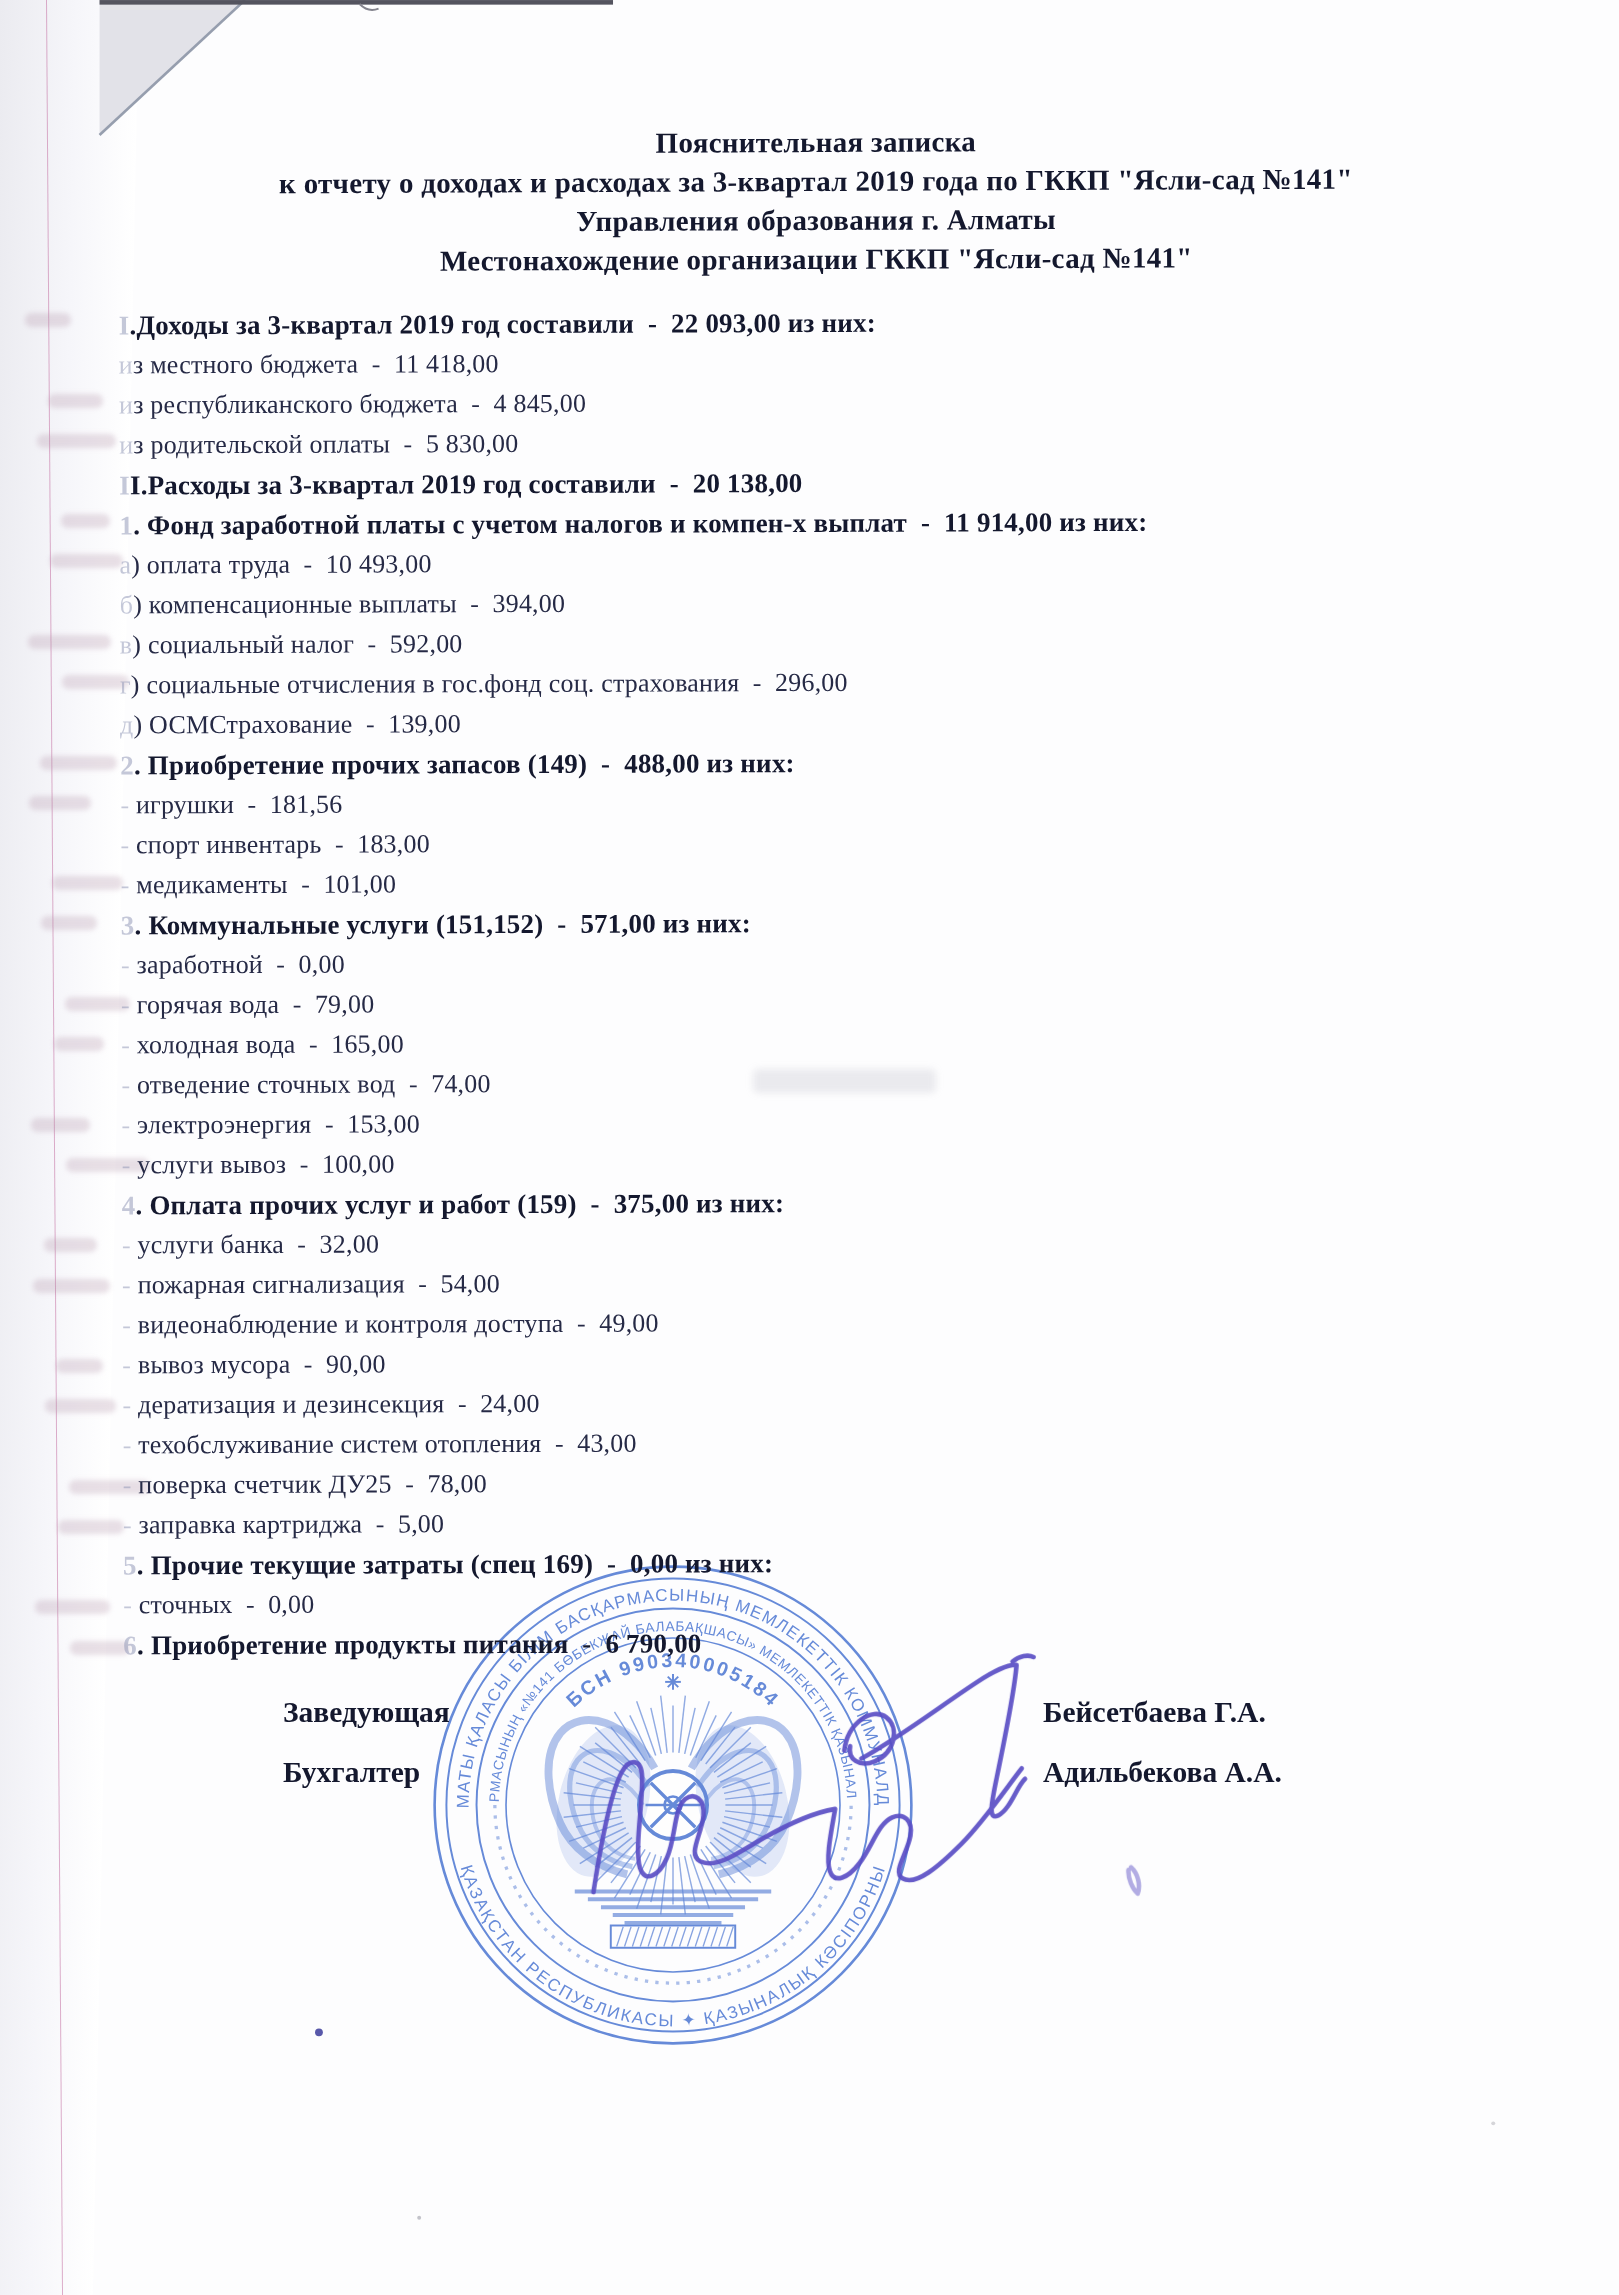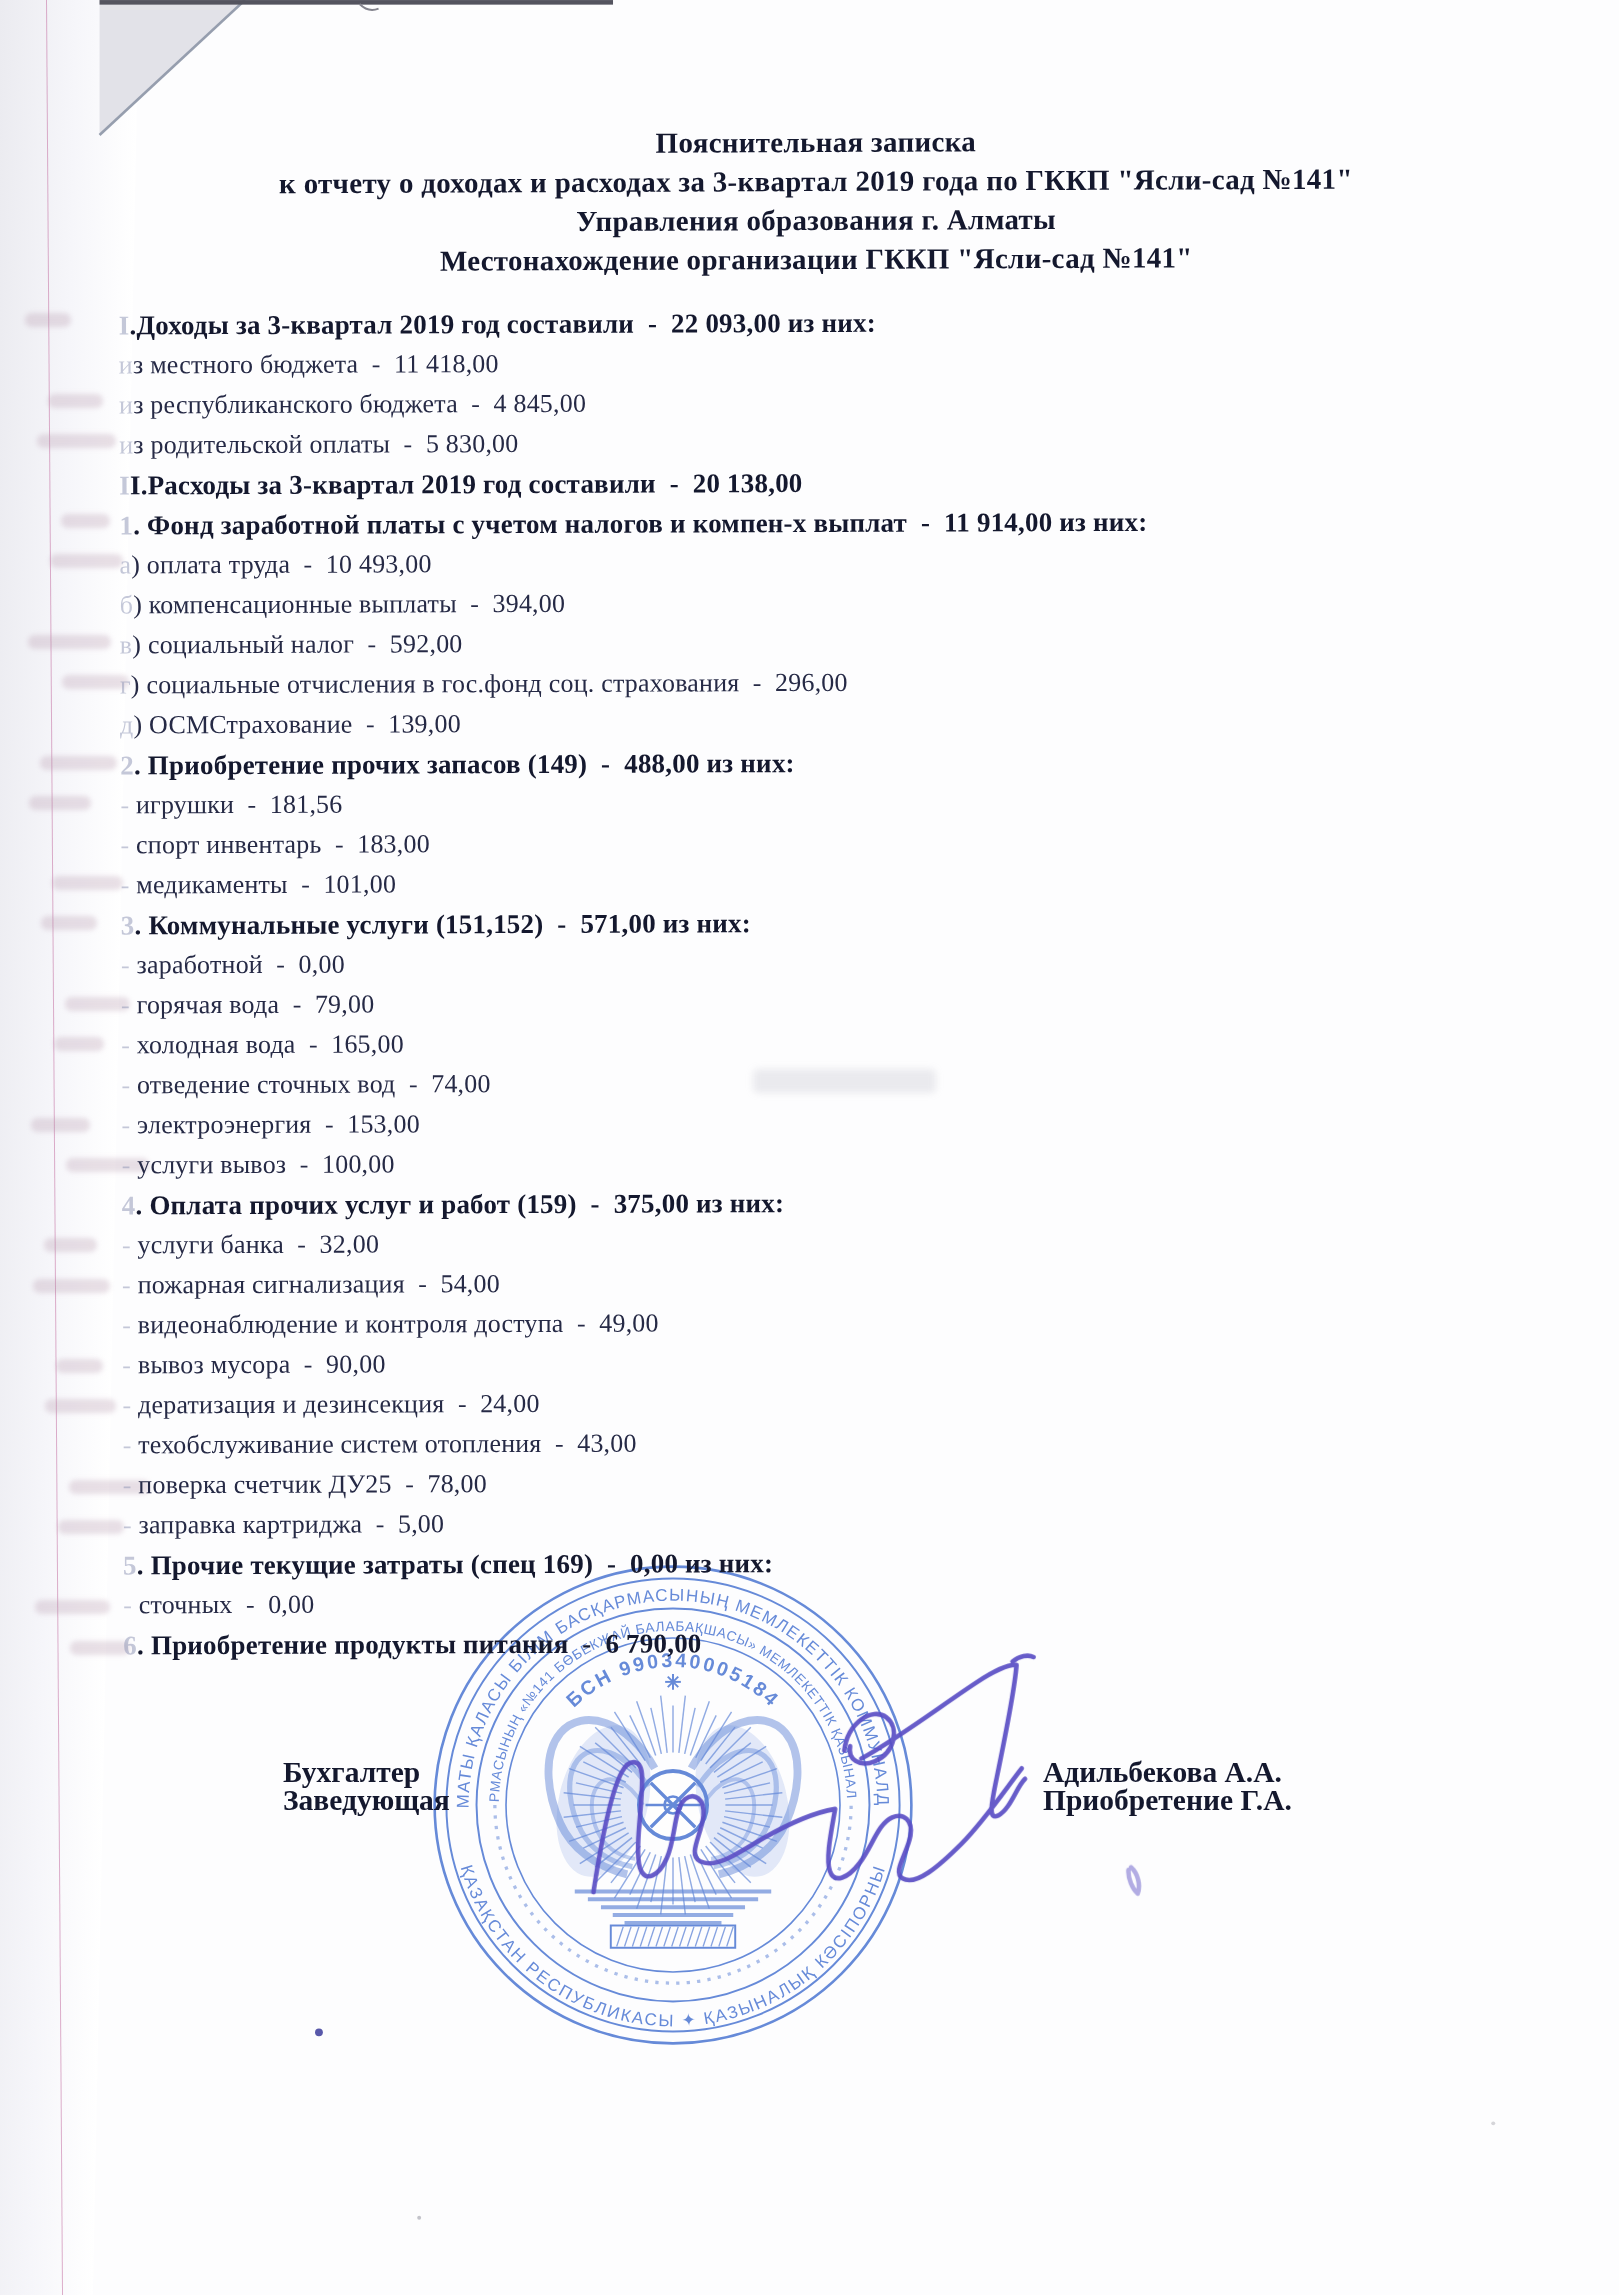--- a/index.html
+++ b/index.html
@@ -253,21 +253,21 @@
       <div class="bline"><span class="pfx">-</span><span> вывоз мусора  -  90,00</span></div>
       <div class="bline"><span class="pfx">-</span><span> дератизация и дезинсекция  -  24,00</span></div>
       <div class="bline"><span class="pfx">-</span><span> техобслуживание систем отопления  -  43,00</span></div>
       <div class="bline"><span class="pfx">-</span><span> поверка счетчик ДУ25  -  78,00</span></div>
       <div class="bline"><span class="pfx">-</span><span> заправка картриджа  -  5,00</span></div>
       <div class="bline bold"><span class="pfx">5</span><span>. Прочие текущие затраты (спец 169)  -  0,00 из них:</span></div>
       <div class="bline"><span class="pfx">-</span><span> сточных  -  0,00</span></div>
       <div class="bline bold"><span class="pfx">6</span><span>. Приобретение продукты питания  -  6 790,00</span></div>
     </div>
   <div id="sig-block">
-      <div class="sigrow" style="top: 1784px;"><span class="role">Заведующая</span><span class="name">Приобретение Г.А.</span></div>
+      <div class="sigrow" style="top: 1696px;"><span class="role">Заведующая</span><span class="name">Бейсетбаева Г.А.</span></div>
       <div class="sigrow" style="top: 1756px;"><span class="role">Бухгалтер</span><span class="name">Адильбекова А.А.</span></div>
     </div>
 
   <svg id="sig-ink" width="1619" height="2295" viewBox="0 0 2472 3504">
     <g fill="none" stroke="#5a4ec5" stroke-width="7" stroke-linecap="round" stroke-linejoin="round" opacity=".92">
       <path d="M1289,2673 C1294,2630 1332,2606 1353,2622 C1374,2638 1366,2676 1336,2689 C1312,2699 1294,2686 1298,2666"></path>
       <path d="M1315,2685 C1370,2655 1440,2602 1492,2568 C1516,2552 1540,2541 1552,2542 C1549,2583 1533,2660 1521,2718 C1513,2757 1509,2779 1524,2772 C1543,2762 1552,2728 1565,2716"></path>
       <path d="M1546,2537 C1556,2528 1570,2526 1578,2530"></path>
       <path d="M906,2889 C915,2830 930,2742 949,2706 C961,2684 978,2686 980,2709 C983,2744 968,2822 977,2852 C985,2876 1006,2864 1018,2837 C1032,2807 1028,2762 1046,2747 C1060,2736 1076,2747 1074,2772 C1071,2802 1049,2832 1069,2842 C1094,2854 1130,2827 1165,2807 C1205,2784 1245,2767 1275,2762 C1270,2792 1260,2837 1267,2857 C1274,2877 1295,2867 1312,2845 C1332,2819 1340,2785 1362,2775 C1380,2767 1394,2780 1390,2803 C1385,2831 1362,2858 1378,2868 C1398,2880 1433,2850 1468,2815 C1503,2780 1540,2725 1560,2700"></path>
       <path opacity=".5" d="M1727,2851 C1737,2860 1742,2878 1737,2891 C1729,2884 1722,2868 1723,2855"></path>

